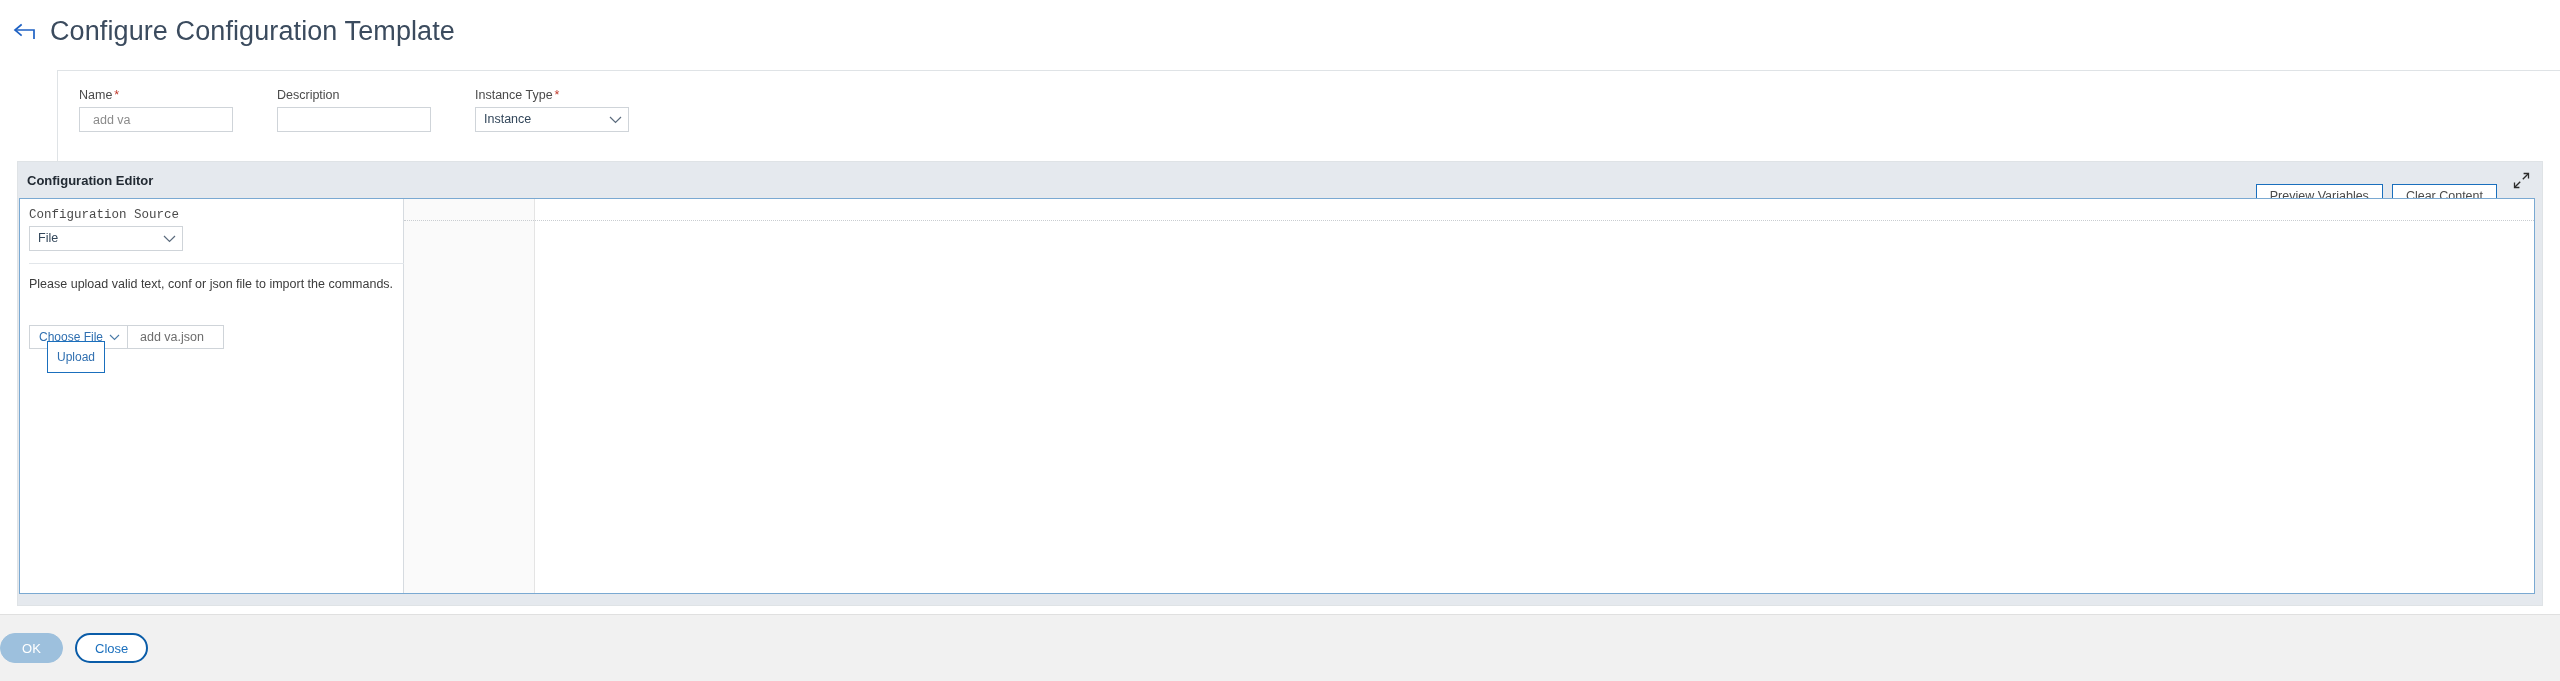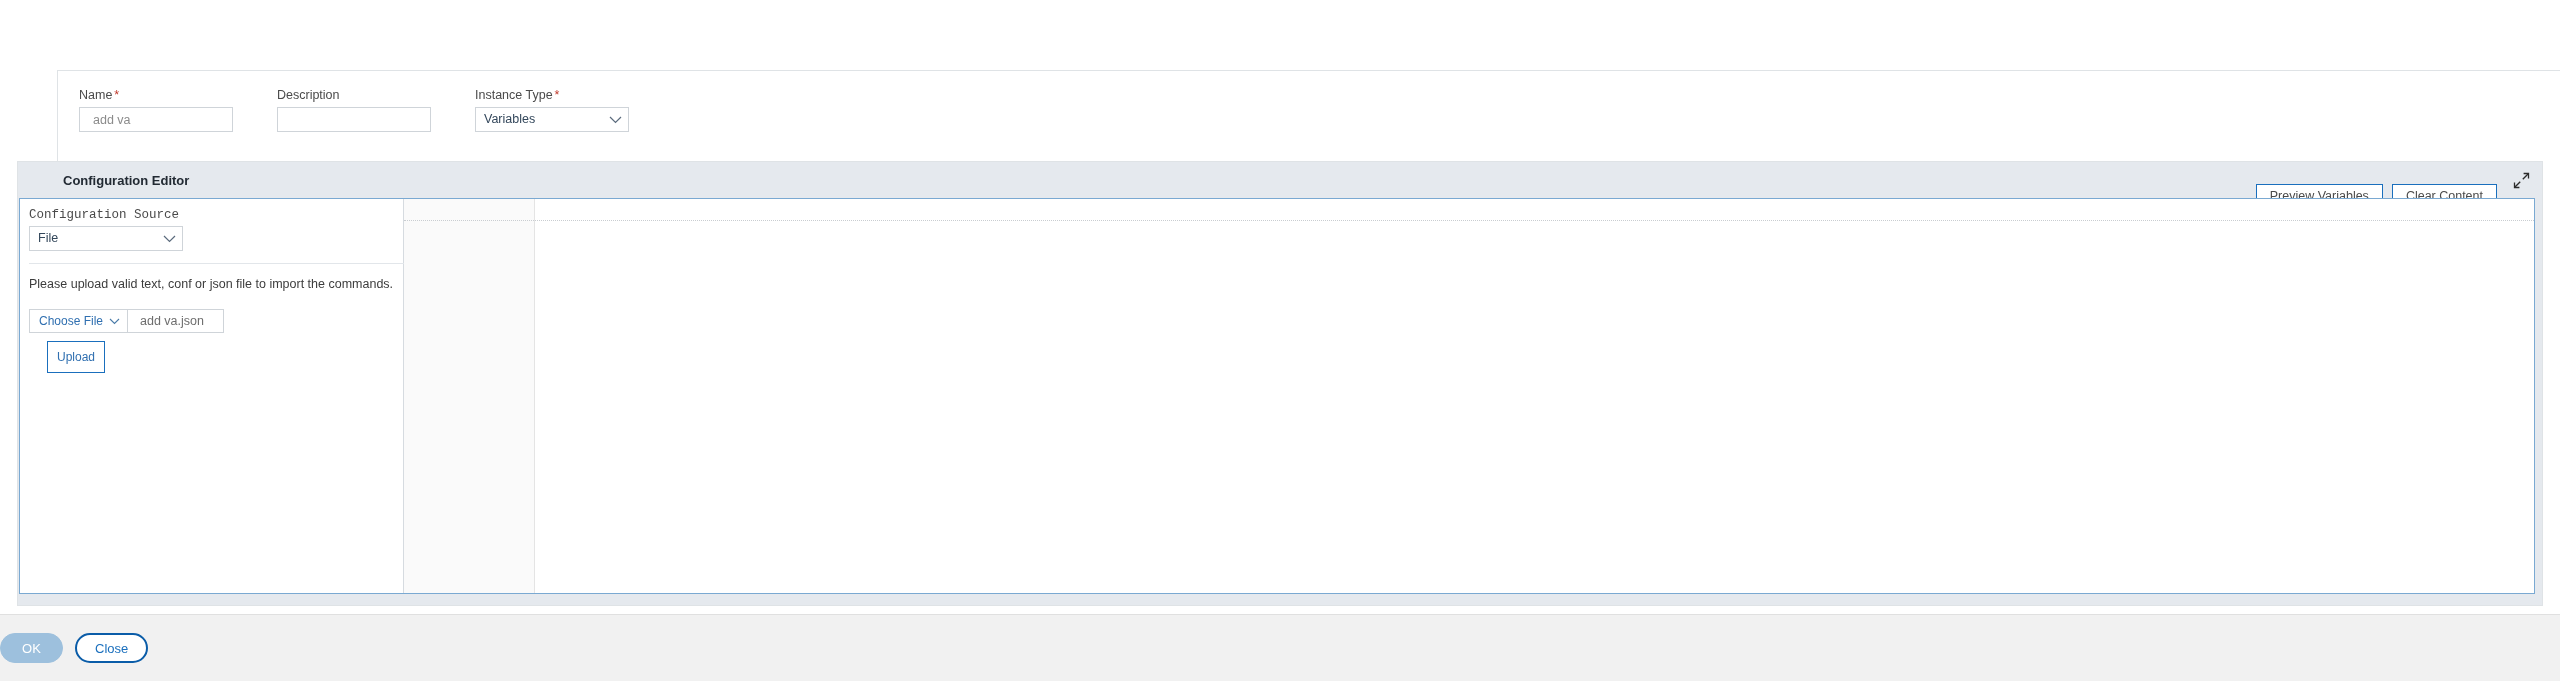--- a/index.html
+++ b/index.html
@@ -113,21 +113,20 @@
   .field-type { left: 417px; width: 154px; }
 
   
   .editor-section {
     position: absolute;
     left: 17px; top: 161px;
     width: 2526px; height: 445px;
     background: #e5e9ee;
     border: 1px solid #dfe3e6;
     border-top: 1px solid #dfe3e6;
-    padding-left: 36px;
   }
   .editor-bar {
     position: relative;
     height: 36px;
     display: flex;
     align-items: center;
   }
   .editor-title {
     position: absolute;
     left: 9px;
@@ -203,21 +202,21 @@
   }
   .src-hint {
     position: absolute;
     left: 9px; top: 78px;
     font-size: 12.5px;
     color: #3c3c3c;
     white-space: nowrap;
   }
   .file-row {
     position: absolute;
-    left: 9px; top: 110px;
+    left: 9px; top: 126px;
     display: flex;
     height: 28px;
   }
   .choose-file {
     height: 24px;
     min-width: 65px;
     padding: 0 7px 0 9px;
     border: 1px solid #cfd4d9;
     background: #ffffff;
     display: flex;
@@ -318,39 +317,48 @@
     background: #ffffff;
     border: 2px solid #0a5ca8;
     color: #1a6fbd;
   }
 </style>
 </head>
 <body>
 
 <div class="page">
 
+  <div class="page-header">
+    <div class="back-arrow">
+      <svg width="26" height="18" viewBox="0 0 26 18" fill="none" xmlns="http://www.w3.org/2000/svg">
+        <path d="M3 7 H22 V16" stroke="#1f62c4" stroke-width="1.7" fill="none"></path>
+        <path d="M9 2 L3 7 L9 12" stroke="#1f62c4" stroke-width="1.7" fill="none" stroke-linecap="square"></path>
+      </svg>
+    </div>
+    <div class="page-title">Configure Configuration Template</div>
+  </div>
 
   <div class="form-card">
     <div class="form-row">
 
       <div class="field field-name">
         <div class="field-label"><span>Name</span><span class="req">*</span></div>
         <input class="text-input" type="text" value="add va" style="">
       </div>
 
       <div class="field field-desc">
         <div class="field-label"><span>Description</span><span class="req"></span></div>
         <input class="text-input" type="text" value="" style="">
       </div>
 
       <div class="field field-type">
         <div class="field-label"><span>Instance Type</span><span class="req">*</span></div>
         <div class="select-wrap">
           <div class="select-input">
-            <span>Variables</span>
+            <span>Instance</span>
           </div>
           <span class="caret">
             <svg width="13" height="8" viewBox="0 0 13 8" fill="none" xmlns="http://www.w3.org/2000/svg">
               <path d="M1 1 L6.5 6.5 L12 1" stroke="#5b6b7d" stroke-width="1.2" fill="none"></path>
             </svg>
           </span>
         </div>
       </div>
 
     </div>

